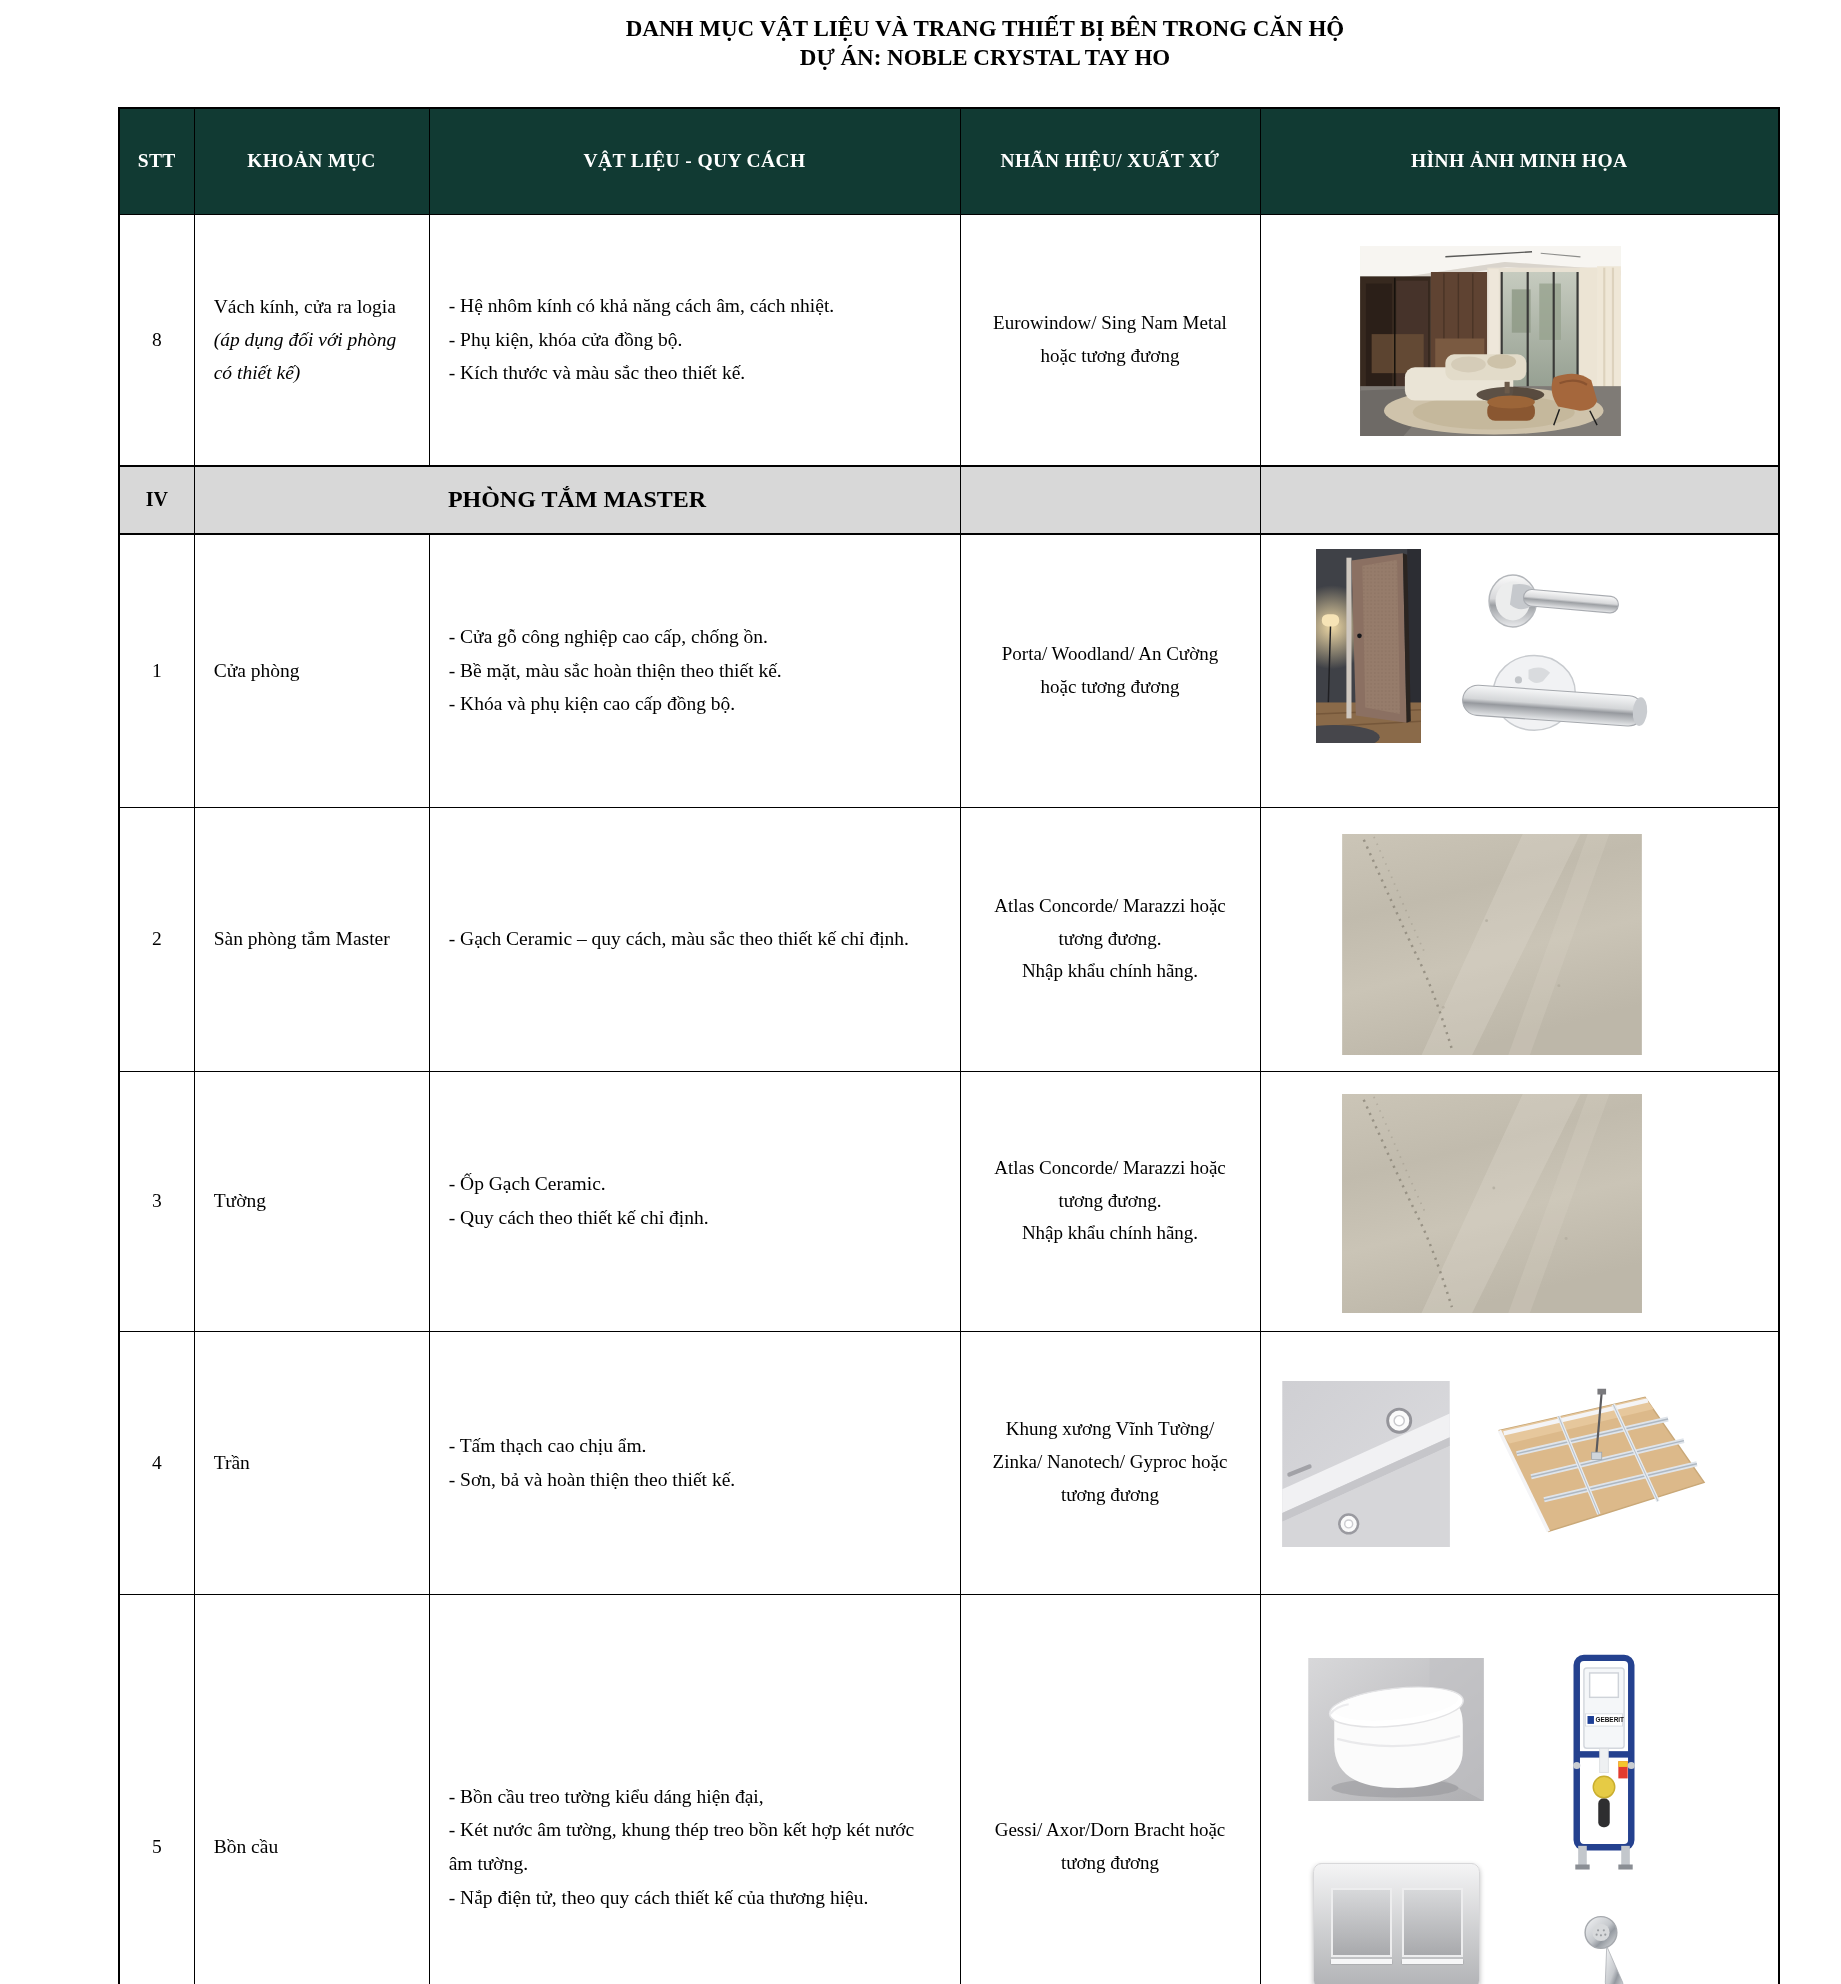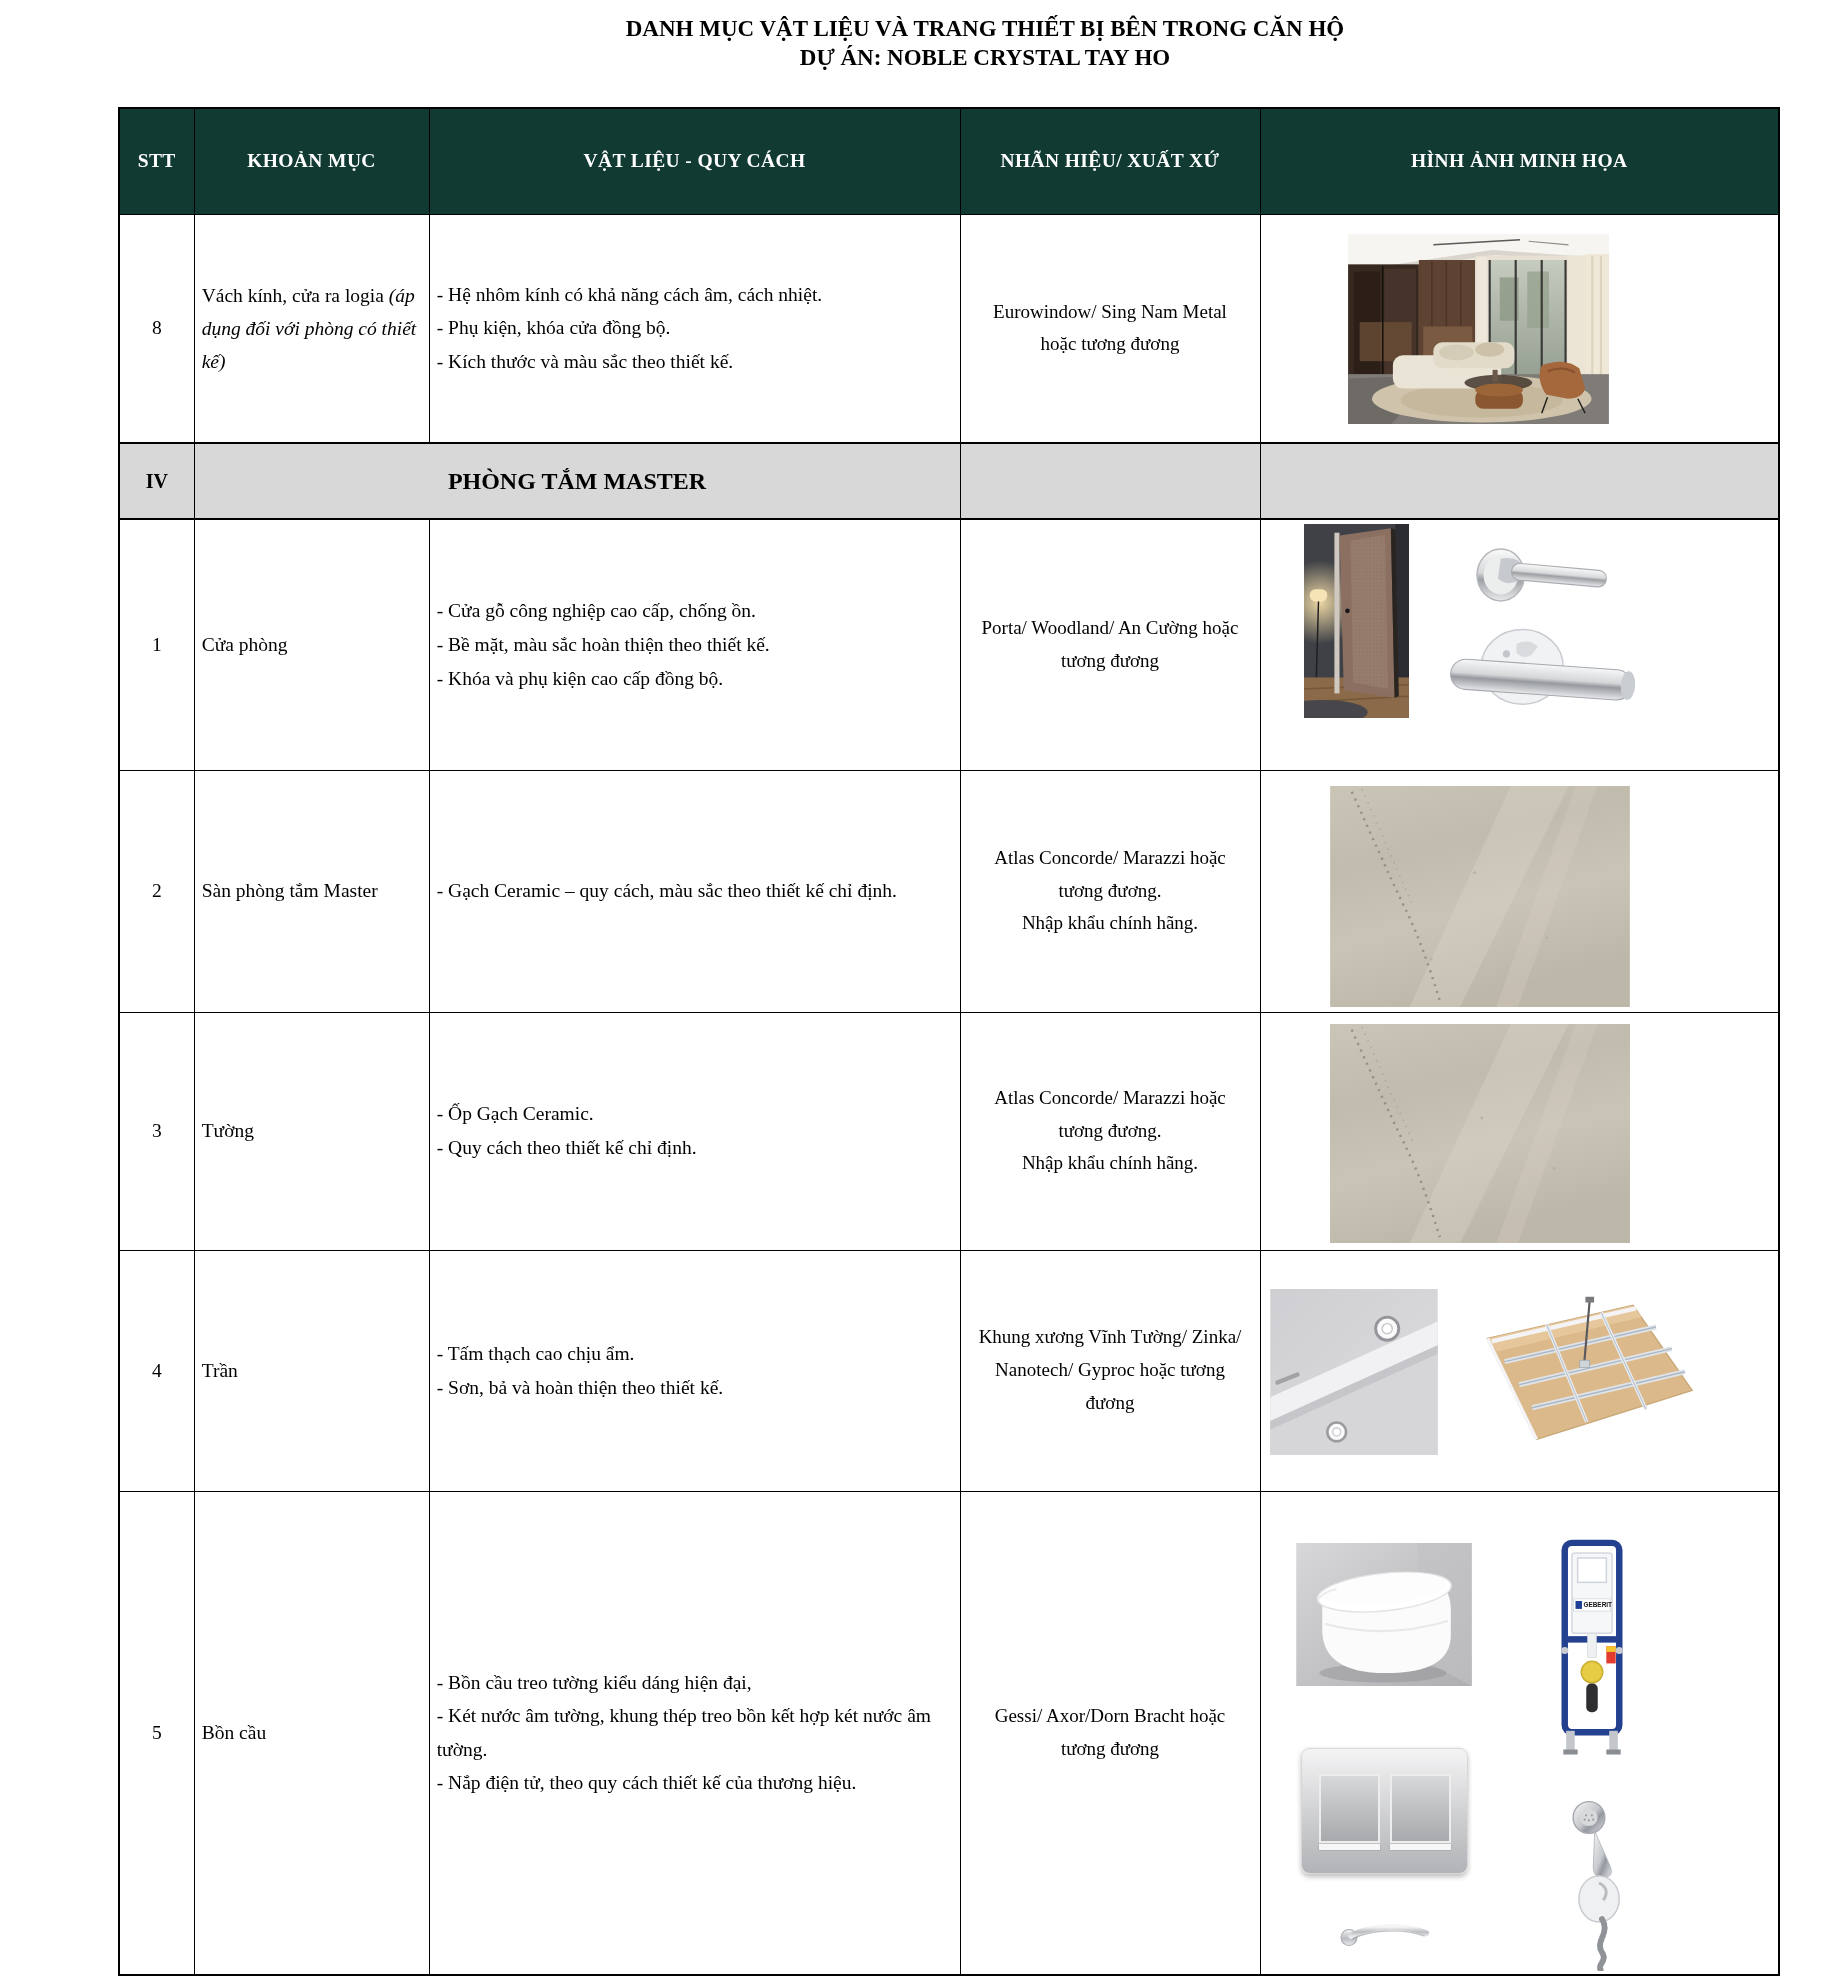--- a/index.html
+++ b/index.html
@@ -4,21 +4,21 @@
 <style>
   html,body{margin:0;padding:0;background:#ffffff;}
   #page{position:relative;width:1842px;height:1985px;background:#ffffff;overflow:hidden;
         font-family:"Liberation Serif","DejaVu Serif",serif;color:#000;}
   
   .title{position:absolute;left:118px;top:14.4px;width:1734px;text-align:center;
          font-weight:bold;font-size:23px;line-height:29px;}
   
   table.spec{position:absolute;left:118px;top:107px;width:1659px;table-layout:fixed;
              border-collapse:collapse;border:2.2px solid #000;border-top-width:2.9px;}
-  table.spec td,table.spec th{border:1.4px solid #000;padding:0;vertical-align:middle;overflow:hidden;}
+  table.spec td,table.spec th{border:1.4px solid #000;padding:12px;vertical-align:middle;overflow:hidden;}
   tr.head th{background:#113a33;color:#ffffff;font-weight:bold;font-size:19.5px;
              text-align:center;letter-spacing:0.4px;}
   tr.sect td{background:#d8d8d8;border-top-width:2.9px;border-bottom-width:2.9px;}
   .sect-num{text-align:center;font-weight:bold;font-size:20px;}
   .sect-label{font-weight:bold;font-size:24px;padding-left:7.2px;text-align:center;}
   td.stt{text-align:center;font-size:19.5px;}
   td.item .itm{padding:0 5.8px 0 7.2px;font-size:19.5px;line-height:1.7;text-align:left;}
   td.item .b{font-weight:normal;}
   td.item .bi{font-weight:normal;font-style:italic;text-align:center;}
   td.mat .mt{padding:0 7.2px 0 7.2px;font-size:19.5px;line-height:1.72;text-align:left;}
@@ -130,21 +130,21 @@
             <ellipse cx="209" cy="216" rx="33" ry="9" fill="#9c6538"></ellipse>
             <path d="M268,182 q32,-12 52,4 l8,28 q-4,14 -24,14 l-30,-6 q-14,-20 -6,-40 Z" fill="#a5673c"></path>
             <path d="M276,190 q22,-8 38,2" stroke="#8a5330" stroke-width="3" fill="none"></path>
             <line x1="276" y1="226" x2="268" y2="248" stroke="#1e1e1e" stroke-width="2"></line>
             <line x1="318" y1="228" x2="328" y2="248" stroke="#1e1e1e" stroke-width="2"></line>
           </svg>
         </div>
       </td>
     </tr>
 
-    <tr class="sect" style="height:76px">
+    <tr class="sect" style="height:68px">
       <td class="sect-num">IV</td>
       <td colspan="2" class="sect-label">PHÒNG TẮM MASTER</td>
       <td></td>
       <td></td>
     </tr>
 
     <tr style="height:251px">
       <td class="stt">1</td>
       <td class="item">
         <div class="itm"><span class="b">Cửa phòng</span></div>

